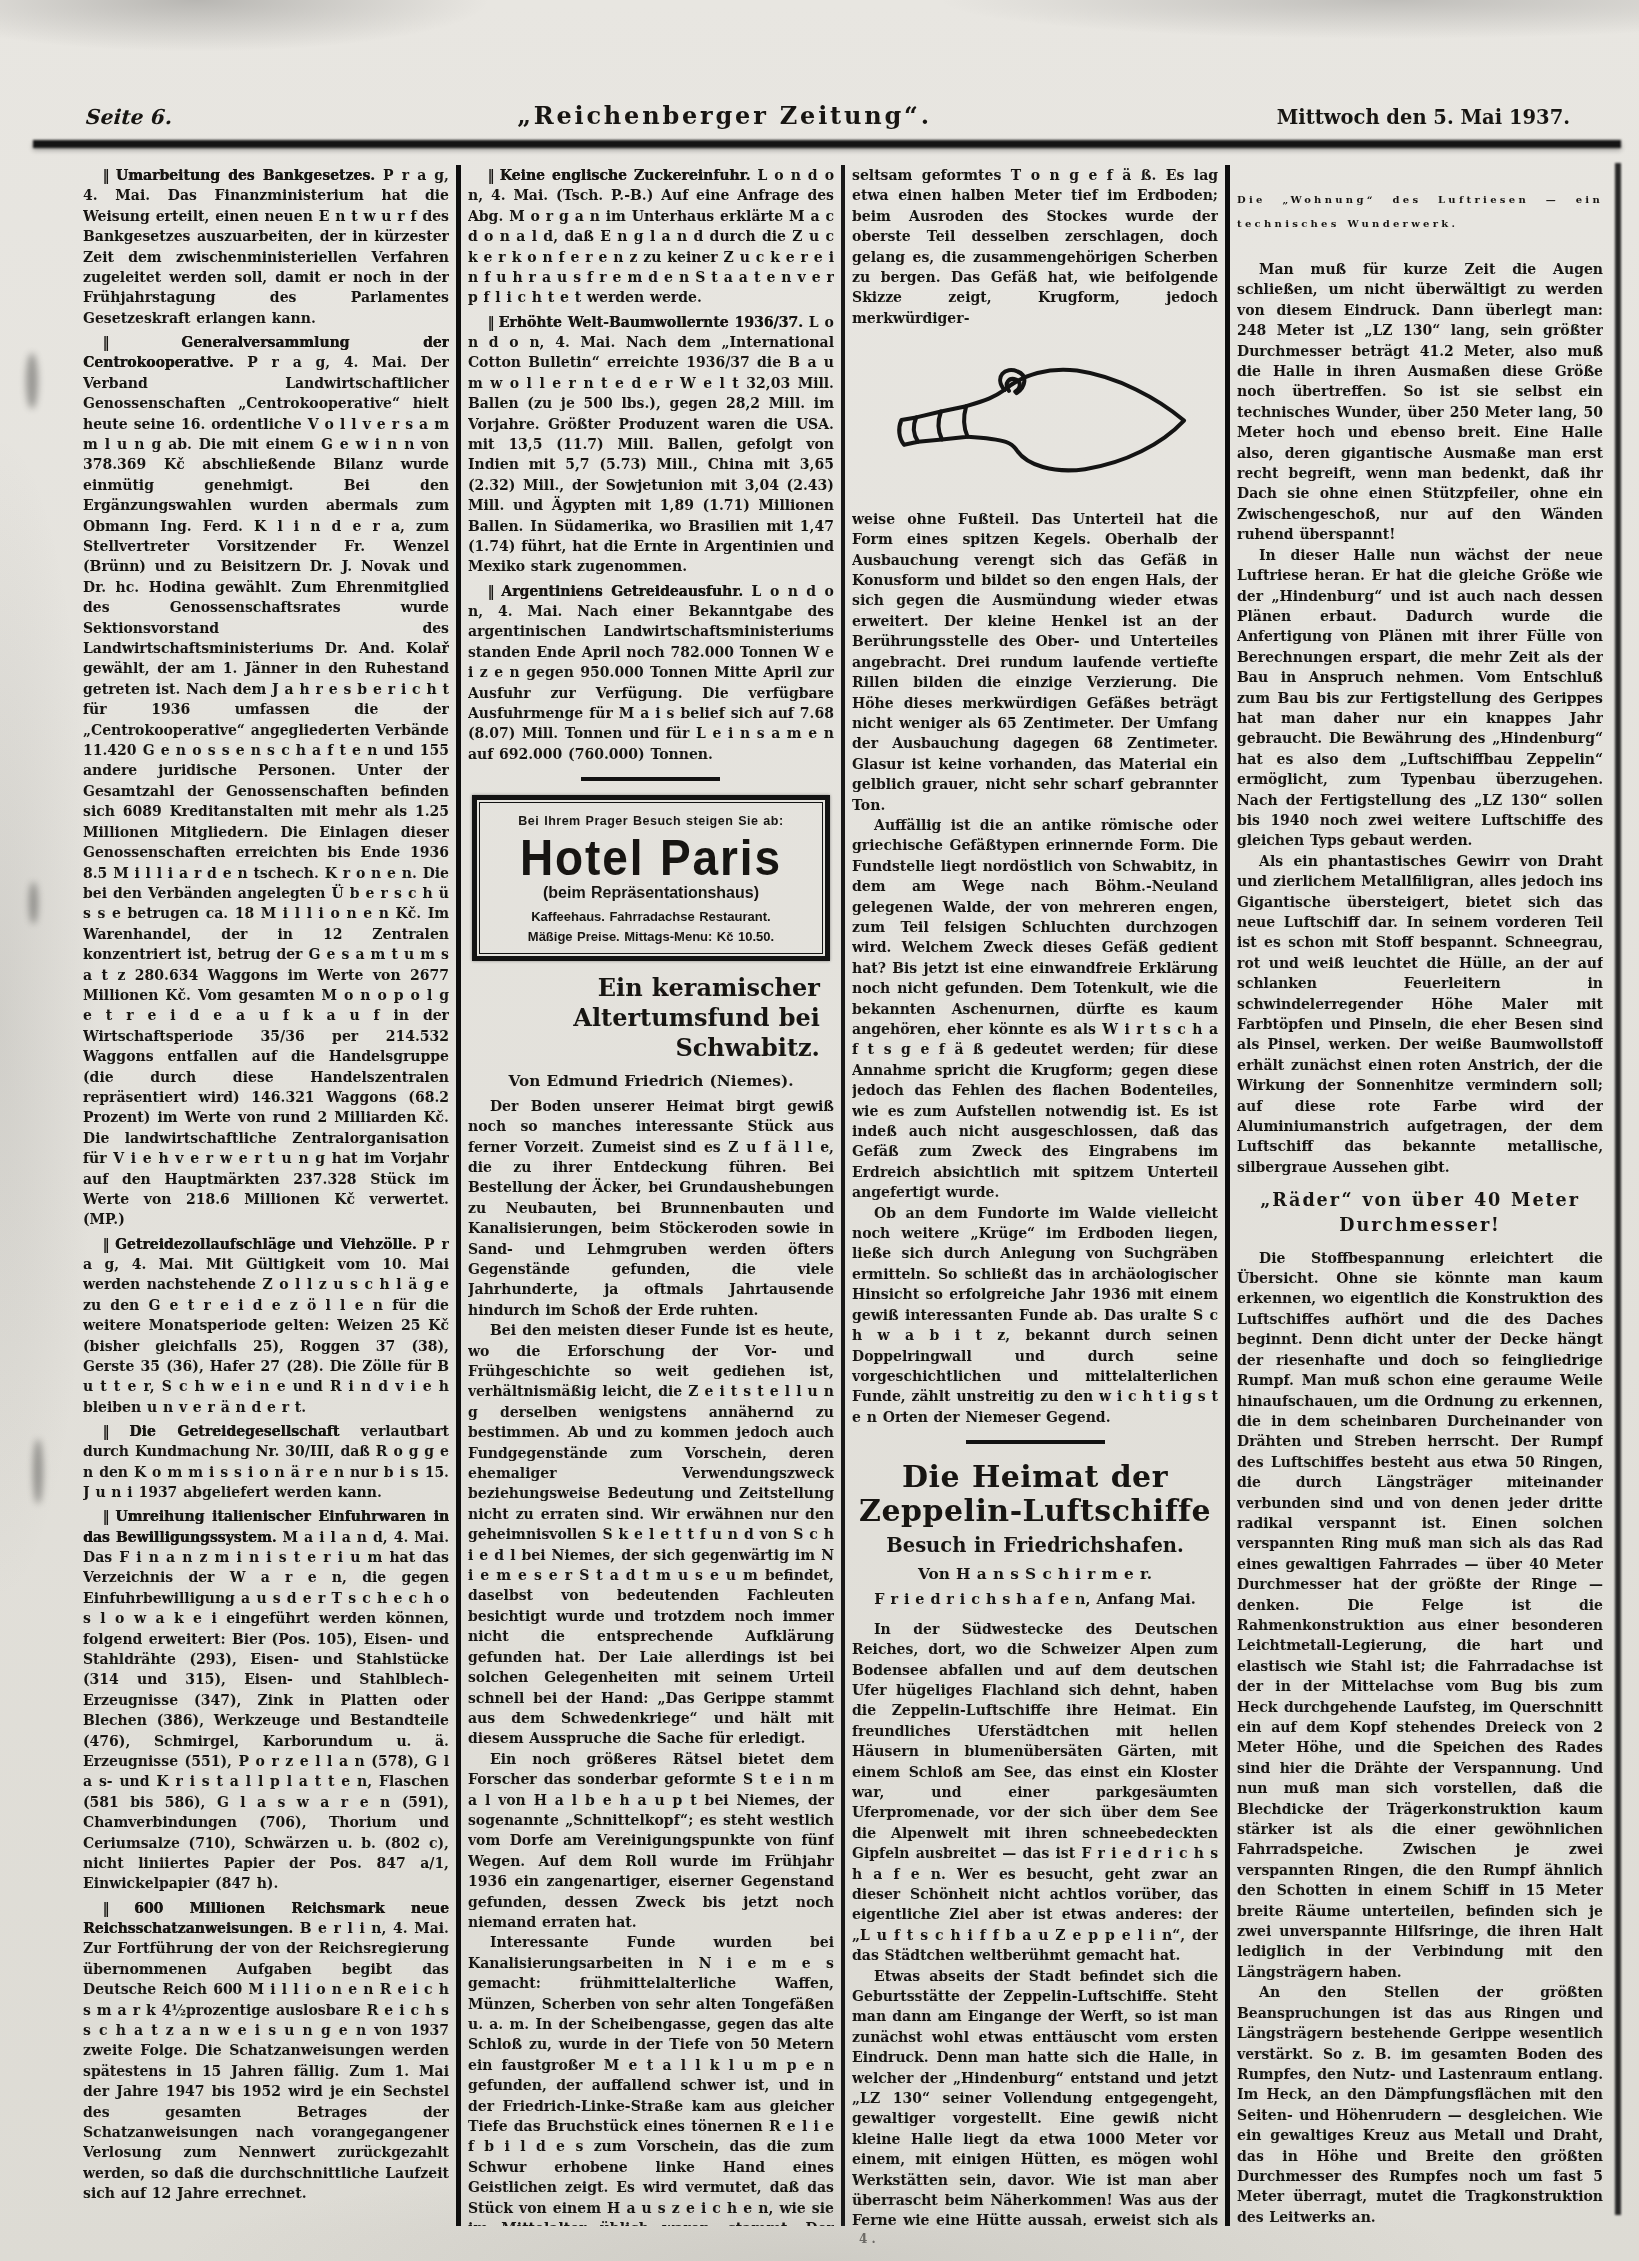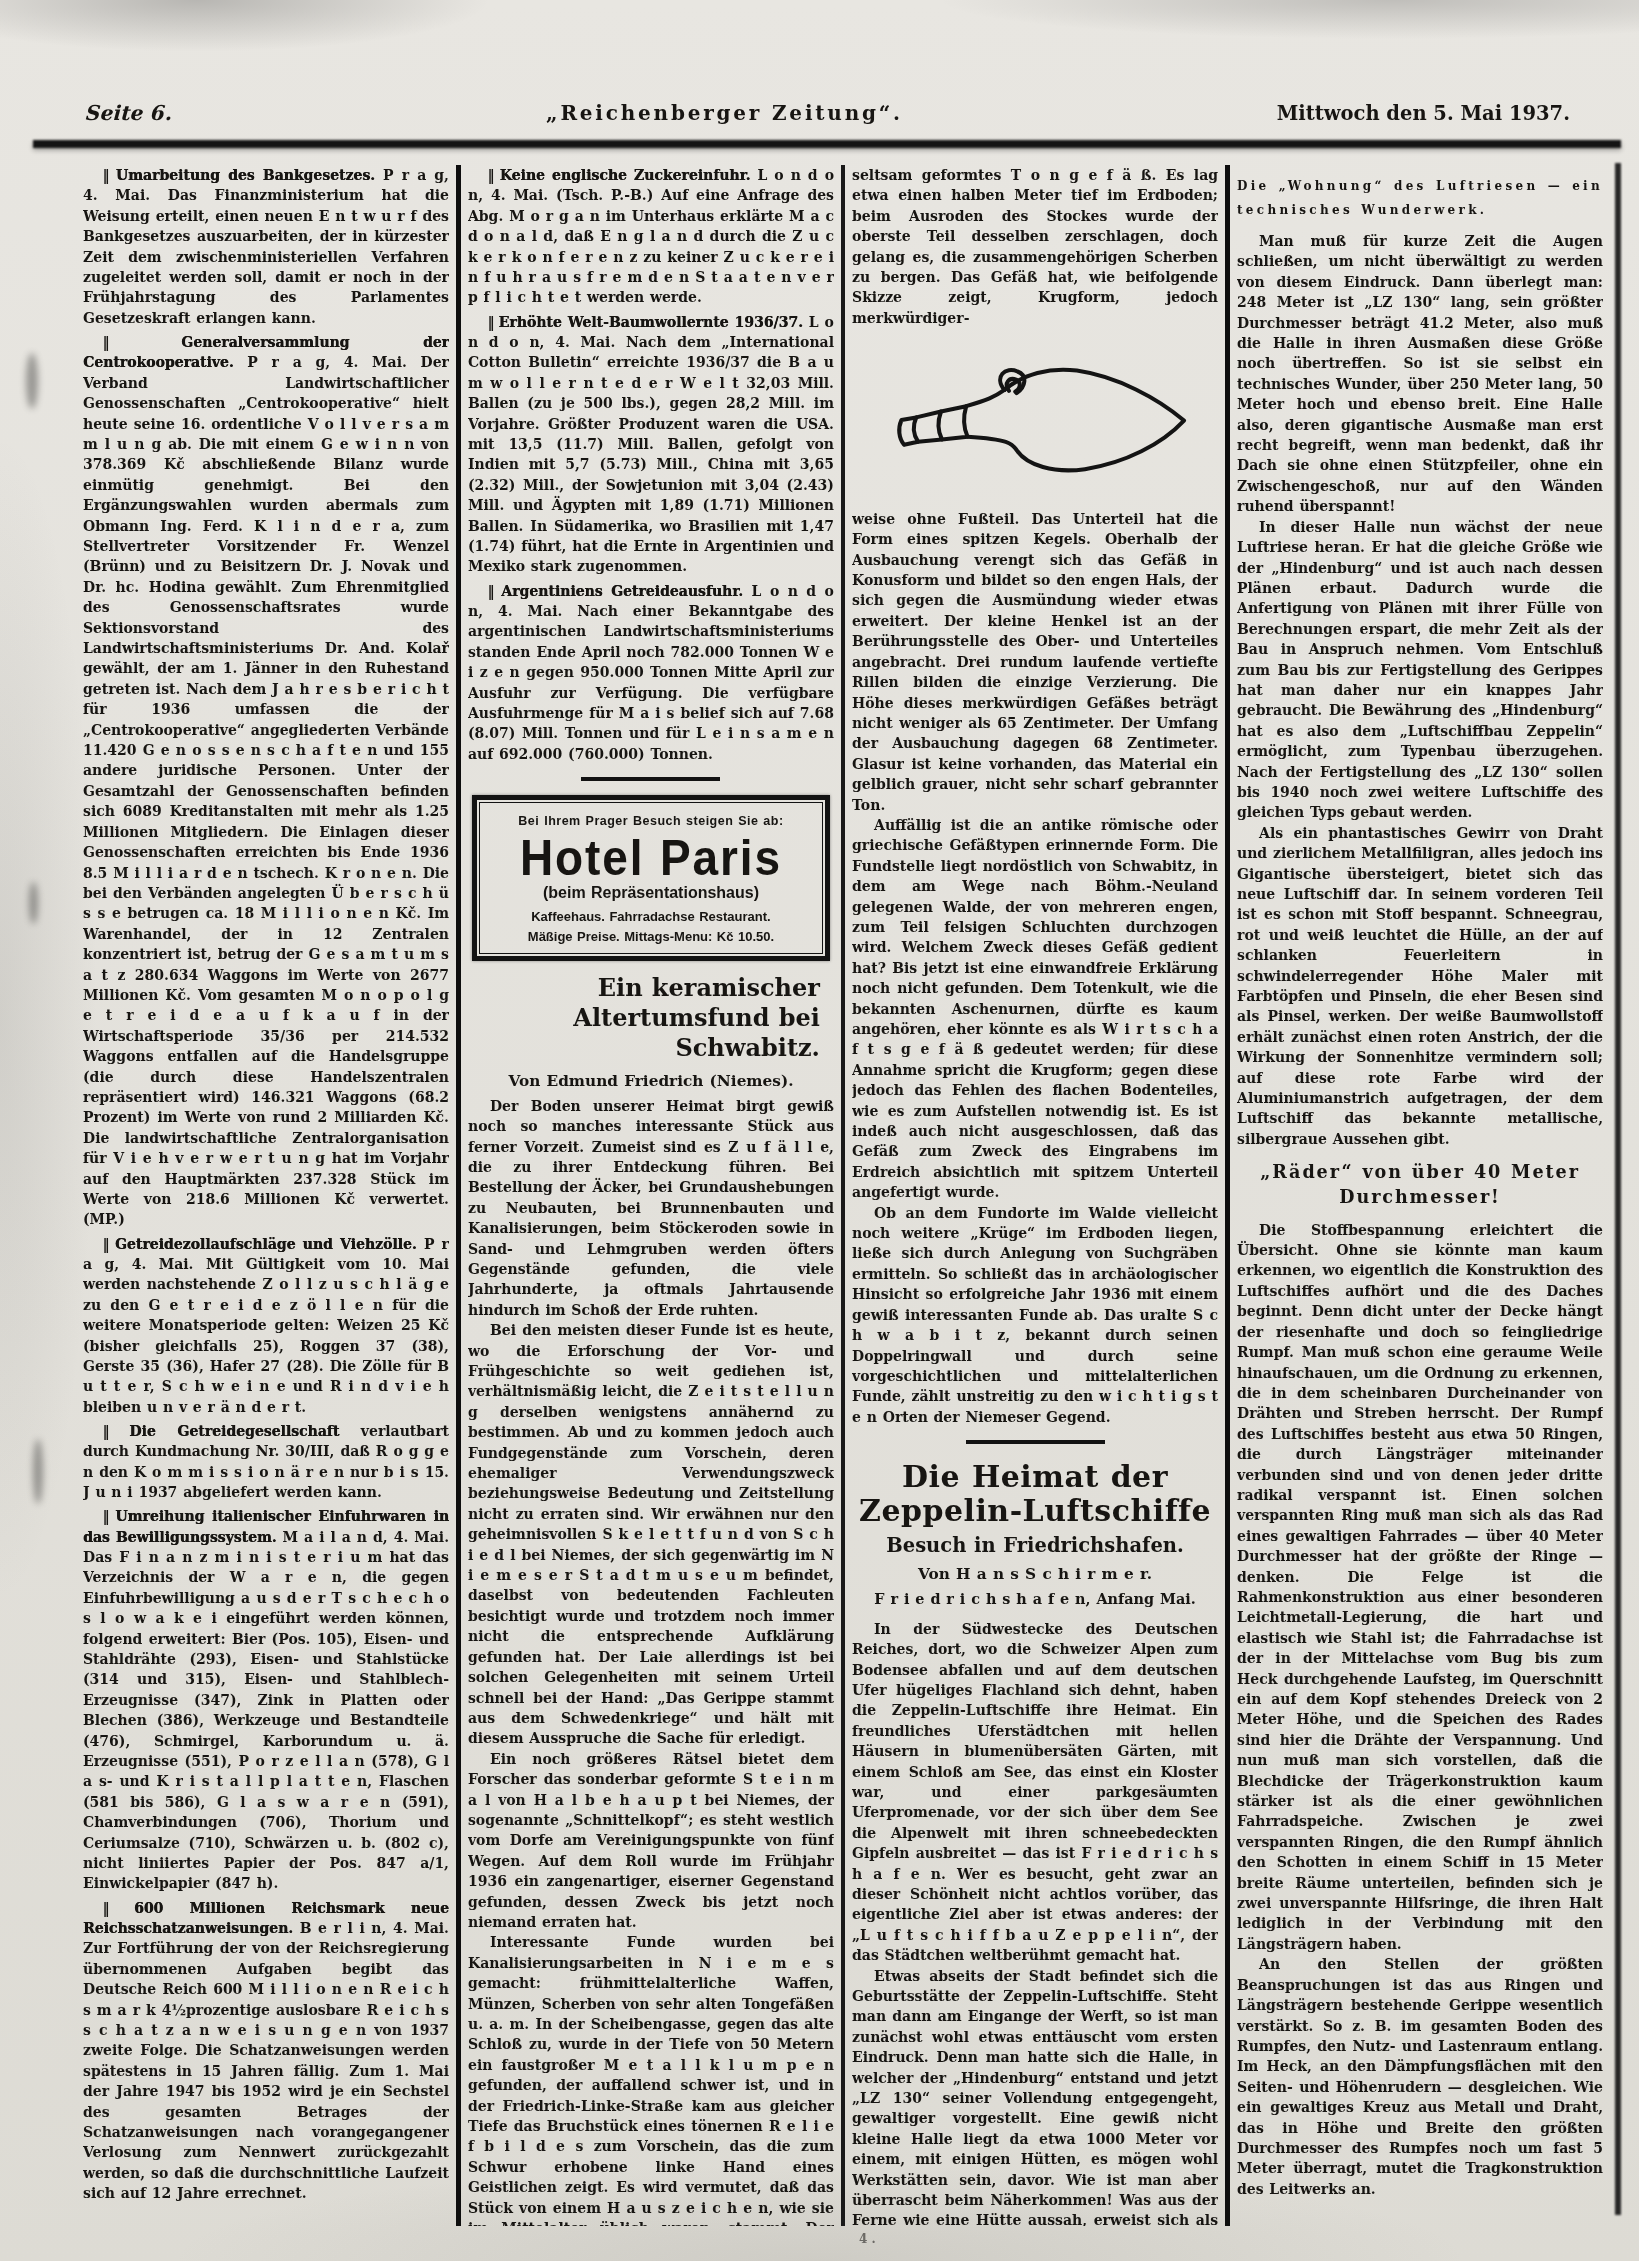--- a/index.html
+++ b/index.html
@@ -8,40 +8,40 @@
     font-family:"DejaVu Serif",serif;
     background:
       radial-gradient(ellipse 418px 74px at 12% 0%, rgba(40,40,40,.25), transparent 70%),
       radial-gradient(ellipse 650px 56px at 85% 0%, rgba(50,50,50,.22), transparent 70%),
       radial-gradient(ellipse 139px 836px at 0% 45%, rgba(70,70,68,.12), transparent 70%),
       radial-gradient(ellipse 929px 139px at 50% 100%, rgba(120,118,112,.15), transparent 70%),
       linear-gradient(#e8e6e1,#e2e0da 60%,#dddbd4);}
   .masthead{position:absolute;top:101px;left:86px;right:70px;display:flex;
     justify-content:space-between;align-items:baseline;font-weight:bold;}
   .pageno{font-size:20.4px;font-style:italic;transform:skewX(-4deg);}
-  .title{font-size:20px;letter-spacing:2.8px;}
+  .title{font-size:24px;letter-spacing:2.8px;}
   .mdate{font-size:19.5px;}
   .head-rule{position:absolute;top:140px;left:32.5px;right:19.5px;height:8px;background:#141414;
     filter:blur(1.2px);box-shadow:0 2.3px 4.6px rgba(20,20,20,.35);}
   .cols{position:absolute;top:165px;left:83px;right:41px;bottom:35px;display:flex;}
   .col{flex:0 0 366px;height:100%;overflow:hidden;text-align:justify;font-size:14px;
     line-height:20.4px;font-weight:bold;word-spacing:0.9px;}
   .vrule{flex:0 0 3.3px;background:#191919;margin:0 7.4px;filter:blur(0.6px);}
   .vrule.heavy{background:#0e0e0e;flex-basis:4.2px;filter:blur(0.5px);}
   .brief{margin:0 0 3.7px;text-indent:19.5px;}
   .brief .mark{letter-spacing:-0.9px;}
   .lead{text-shadow:0.4px 0 0 currentColor;}
   .para{margin:0;text-indent:22px;}
   .cont{text-indent:0;}
   .mini-rule{width:139px;height:3.7px;background:#121212;margin:13px auto;filter:blur(0.4px);}
   .art-head{font-size:24px;line-height:30px;text-align:right;margin:12px 14px 3.7px;}
   .big-head{font-size:30px;line-height:34px;text-align:center;margin:16px 0 8.4px;letter-spacing:0.5px;}
   .sub-head{font-size:19.5px;text-align:center;margin:3.7px 0 1.9px;}
   .sub-head2{font-size:17.6px;line-height:25px;text-align:center;letter-spacing:1.9px;margin:10.2px 9.3px;}
-  .spaced-head{font-size:12px;line-height:24px;letter-spacing:3.3px;text-align:justify;margin:9px 0;}
+  .spaced-head{font-size:10px;line-height:24px;letter-spacing:3.3px;text-align:justify;margin:23px 0;}
   .byline{text-align:center;font-size:15.3px;margin:7.4px 0 4.6px;}
   .dateline{text-align:center;font-size:14.4px;margin:1.9px 0 9.3px;}
   .sketch-wrap{margin:12px auto 10.2px;width:325px;}
   .hotel-ad{border:5.1px solid #131313;margin:14px 3.7px 12px;padding:2.3px;box-shadow:0 0 2.8px rgba(0,0,0,.4);}
   .hotel-ad-inner{border:1.4px solid #131313;padding:7.4px 10.2px 5.6px;text-align:center;
     font-family:"Liberation Sans",sans-serif;}
   .ad-intro{font-size:12.5px;font-weight:bold;letter-spacing:0.5px;filter:blur(0.3px);}
   .ad-name{font-size:46px;font-weight:bold;letter-spacing:1.9px;line-height:1.02;margin:3.7px 0 1.9px;
     transform:scaleY(1.08);}
   .ad-sub{font-size:16px;font-weight:bold;margin-bottom:2.8px;}

